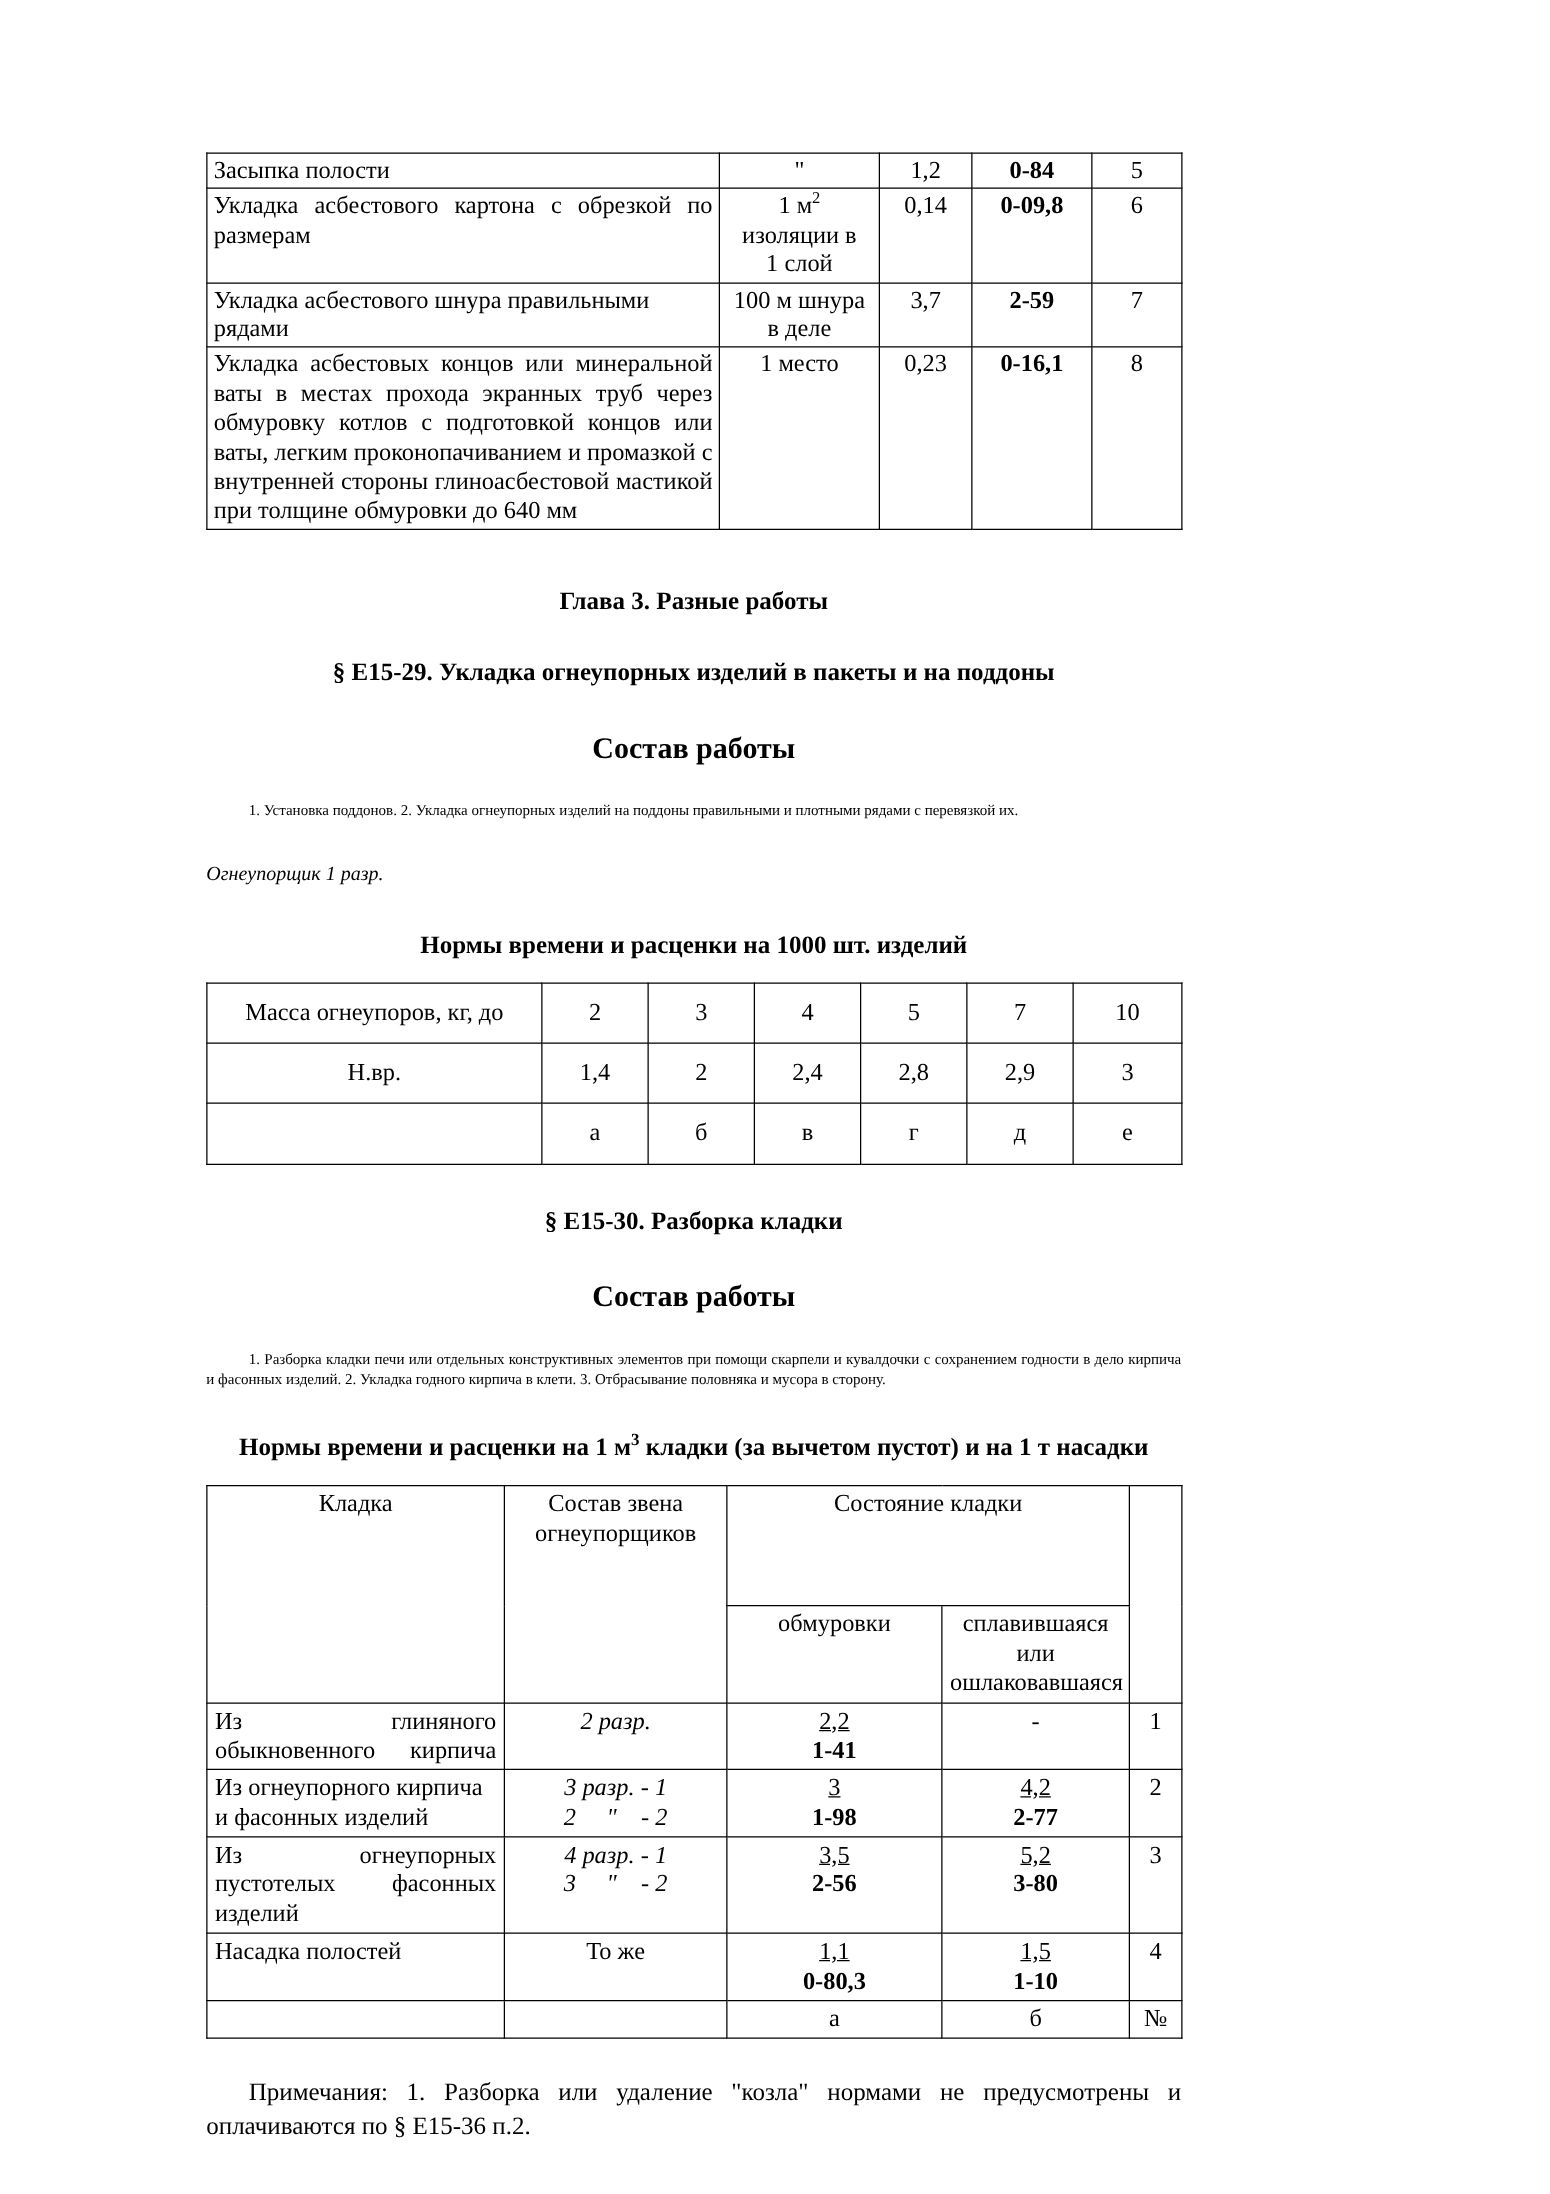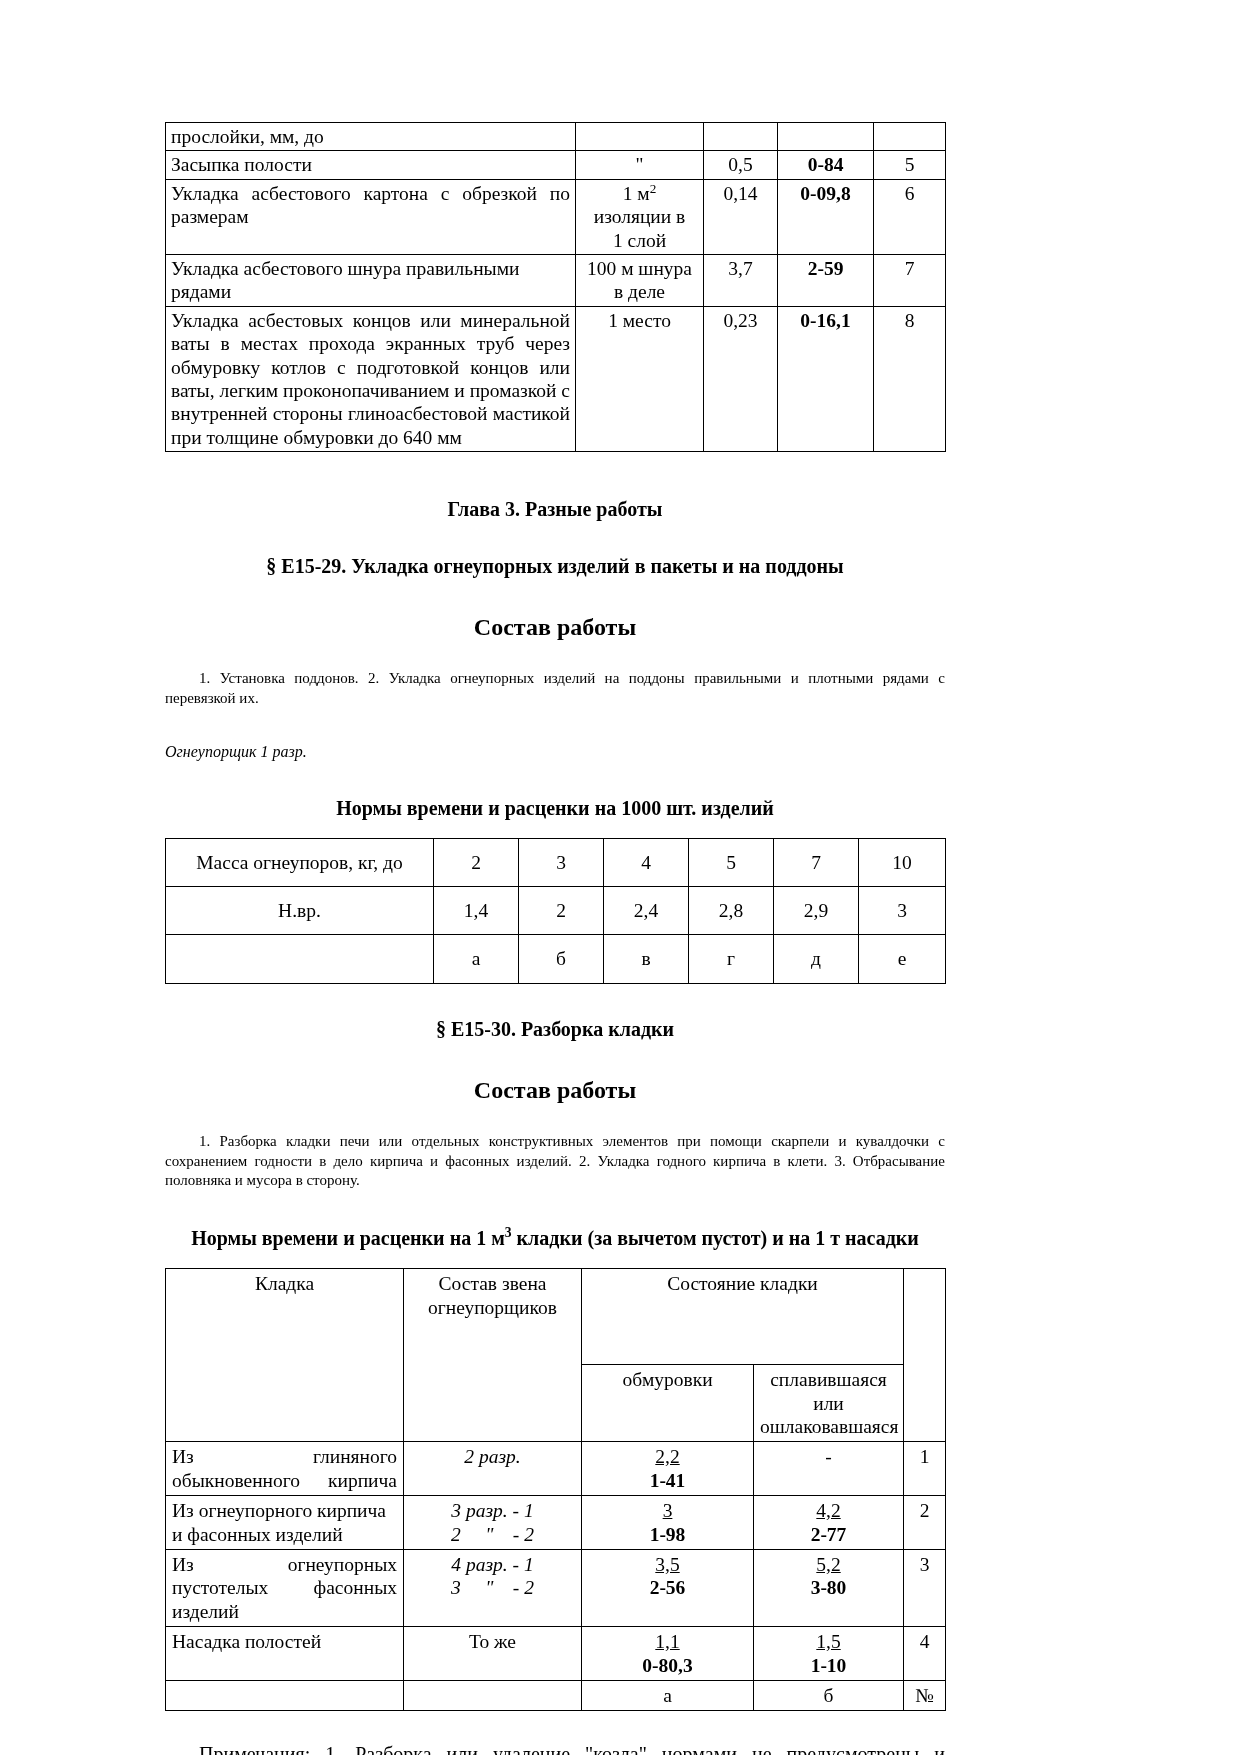--- a/index.html
+++ b/index.html
@@ -73,21 +73,21 @@
     text-align: center;
     margin: 36px 0 0 0;
   }
   h3.tbl-title {
     font-size: 20px;
     font-weight: bold;
     text-align: center;
     margin: 36px 0 0 0;
   }
   p.body {
-    font-size: 15px;
+    font-size: 12px;
     line-height: 1.32;
     text-align: justify;
     margin: 28px 0 0 0;
     text-indent: 34px;
   }
   p.crew {
     font-size: 16px;
     font-style: italic;
     text-align: left;
     margin: 34px 0 0 0;
@@ -123,32 +123,25 @@
   <table class="tbl-cont">
     <colgroup>
       <col style="width:318px">
       <col style="width:92px">
       <col style="width:128px">
       <col style="width:74px">
       <col style="width:96px">
       <col style="width:72px">
     </colgroup>
     <tbody>
-      <tr>
-        <td colspan="2" class="l">прослойки, мм, до</td>
-        <td class="c"></td>
-        <td class="c"></td>
-        <td class="c b"></td>
-        <td class="c"></td>
-      </tr>
 
       <tr>
         <td colspan="2" class="l">Засыпка полости</td>
         <td class="c">"</td>
-        <td class="c">0,5</td>
+        <td class="c">1,2</td>
         <td class="c b">0-84</td>
         <td class="c">5</td>
       </tr>
 
       <tr class="tall-2">
         <td colspan="2" class="desc">Укладка асбестового картона с обрезкой по размерам</td>
         <td class="c">
           <span>1 м<span class="sup">2</span></span><br>
           <span>изоляции в</span><br>
           <span>1 слой</span>

